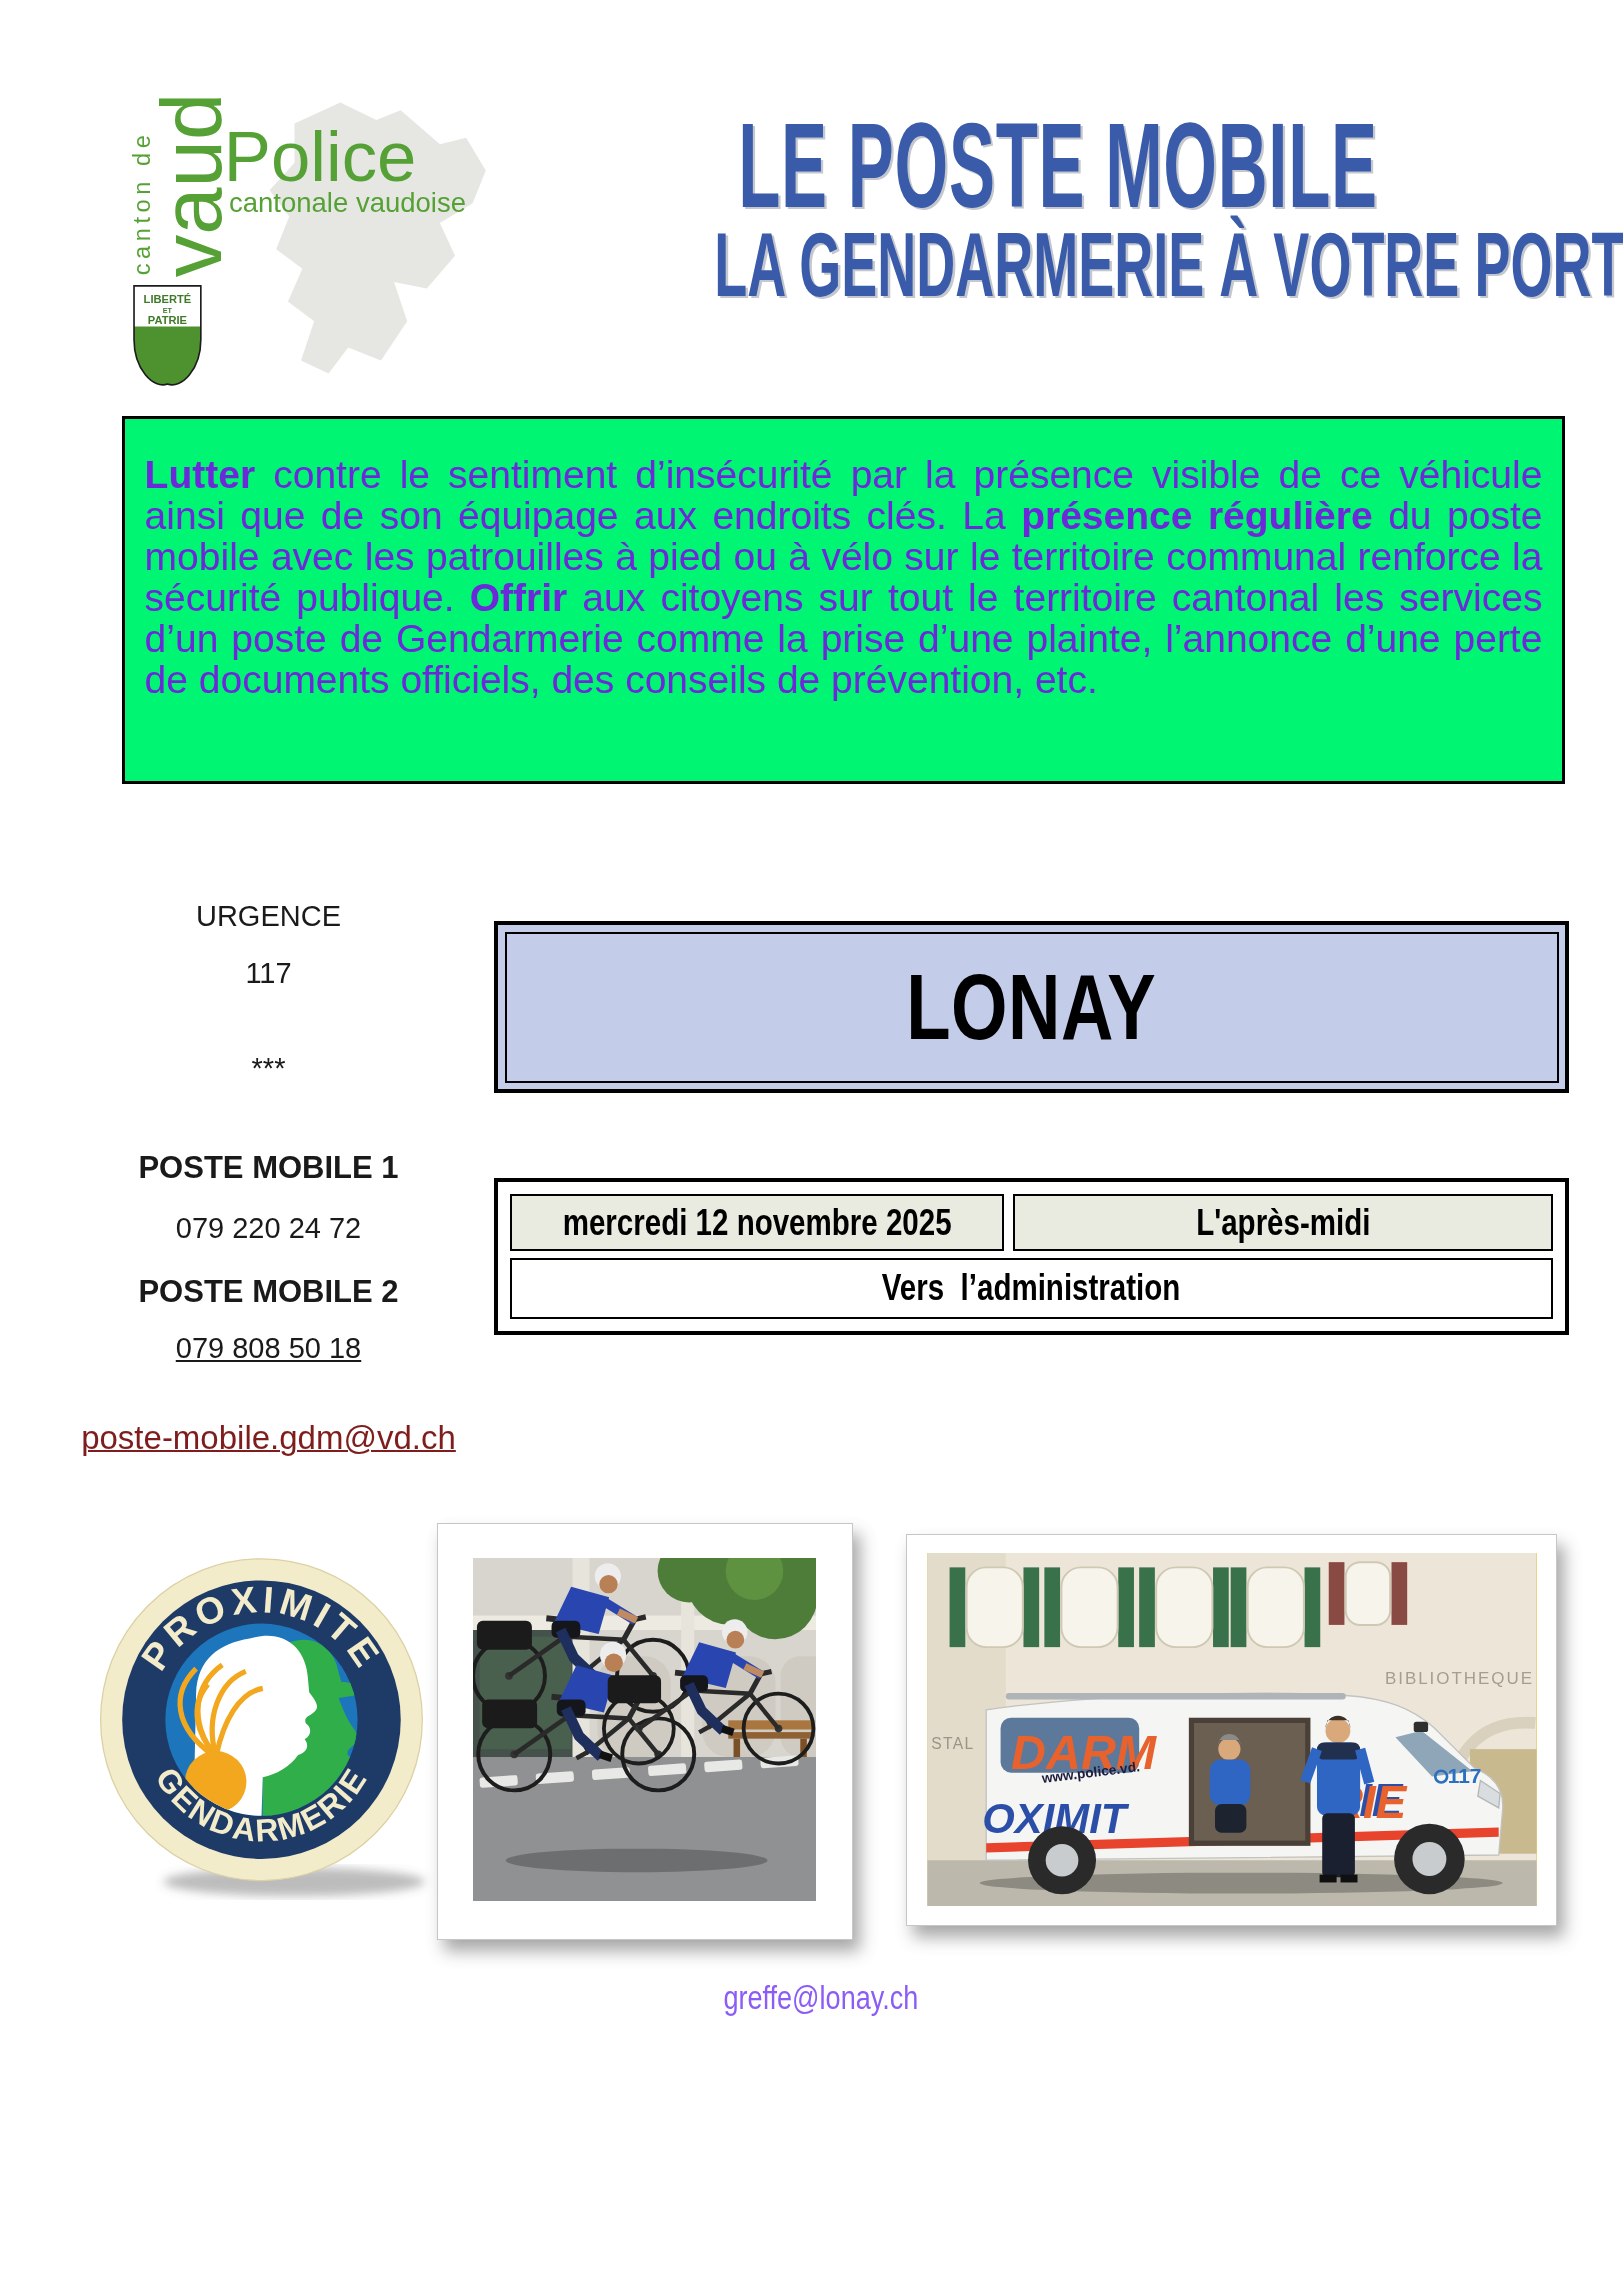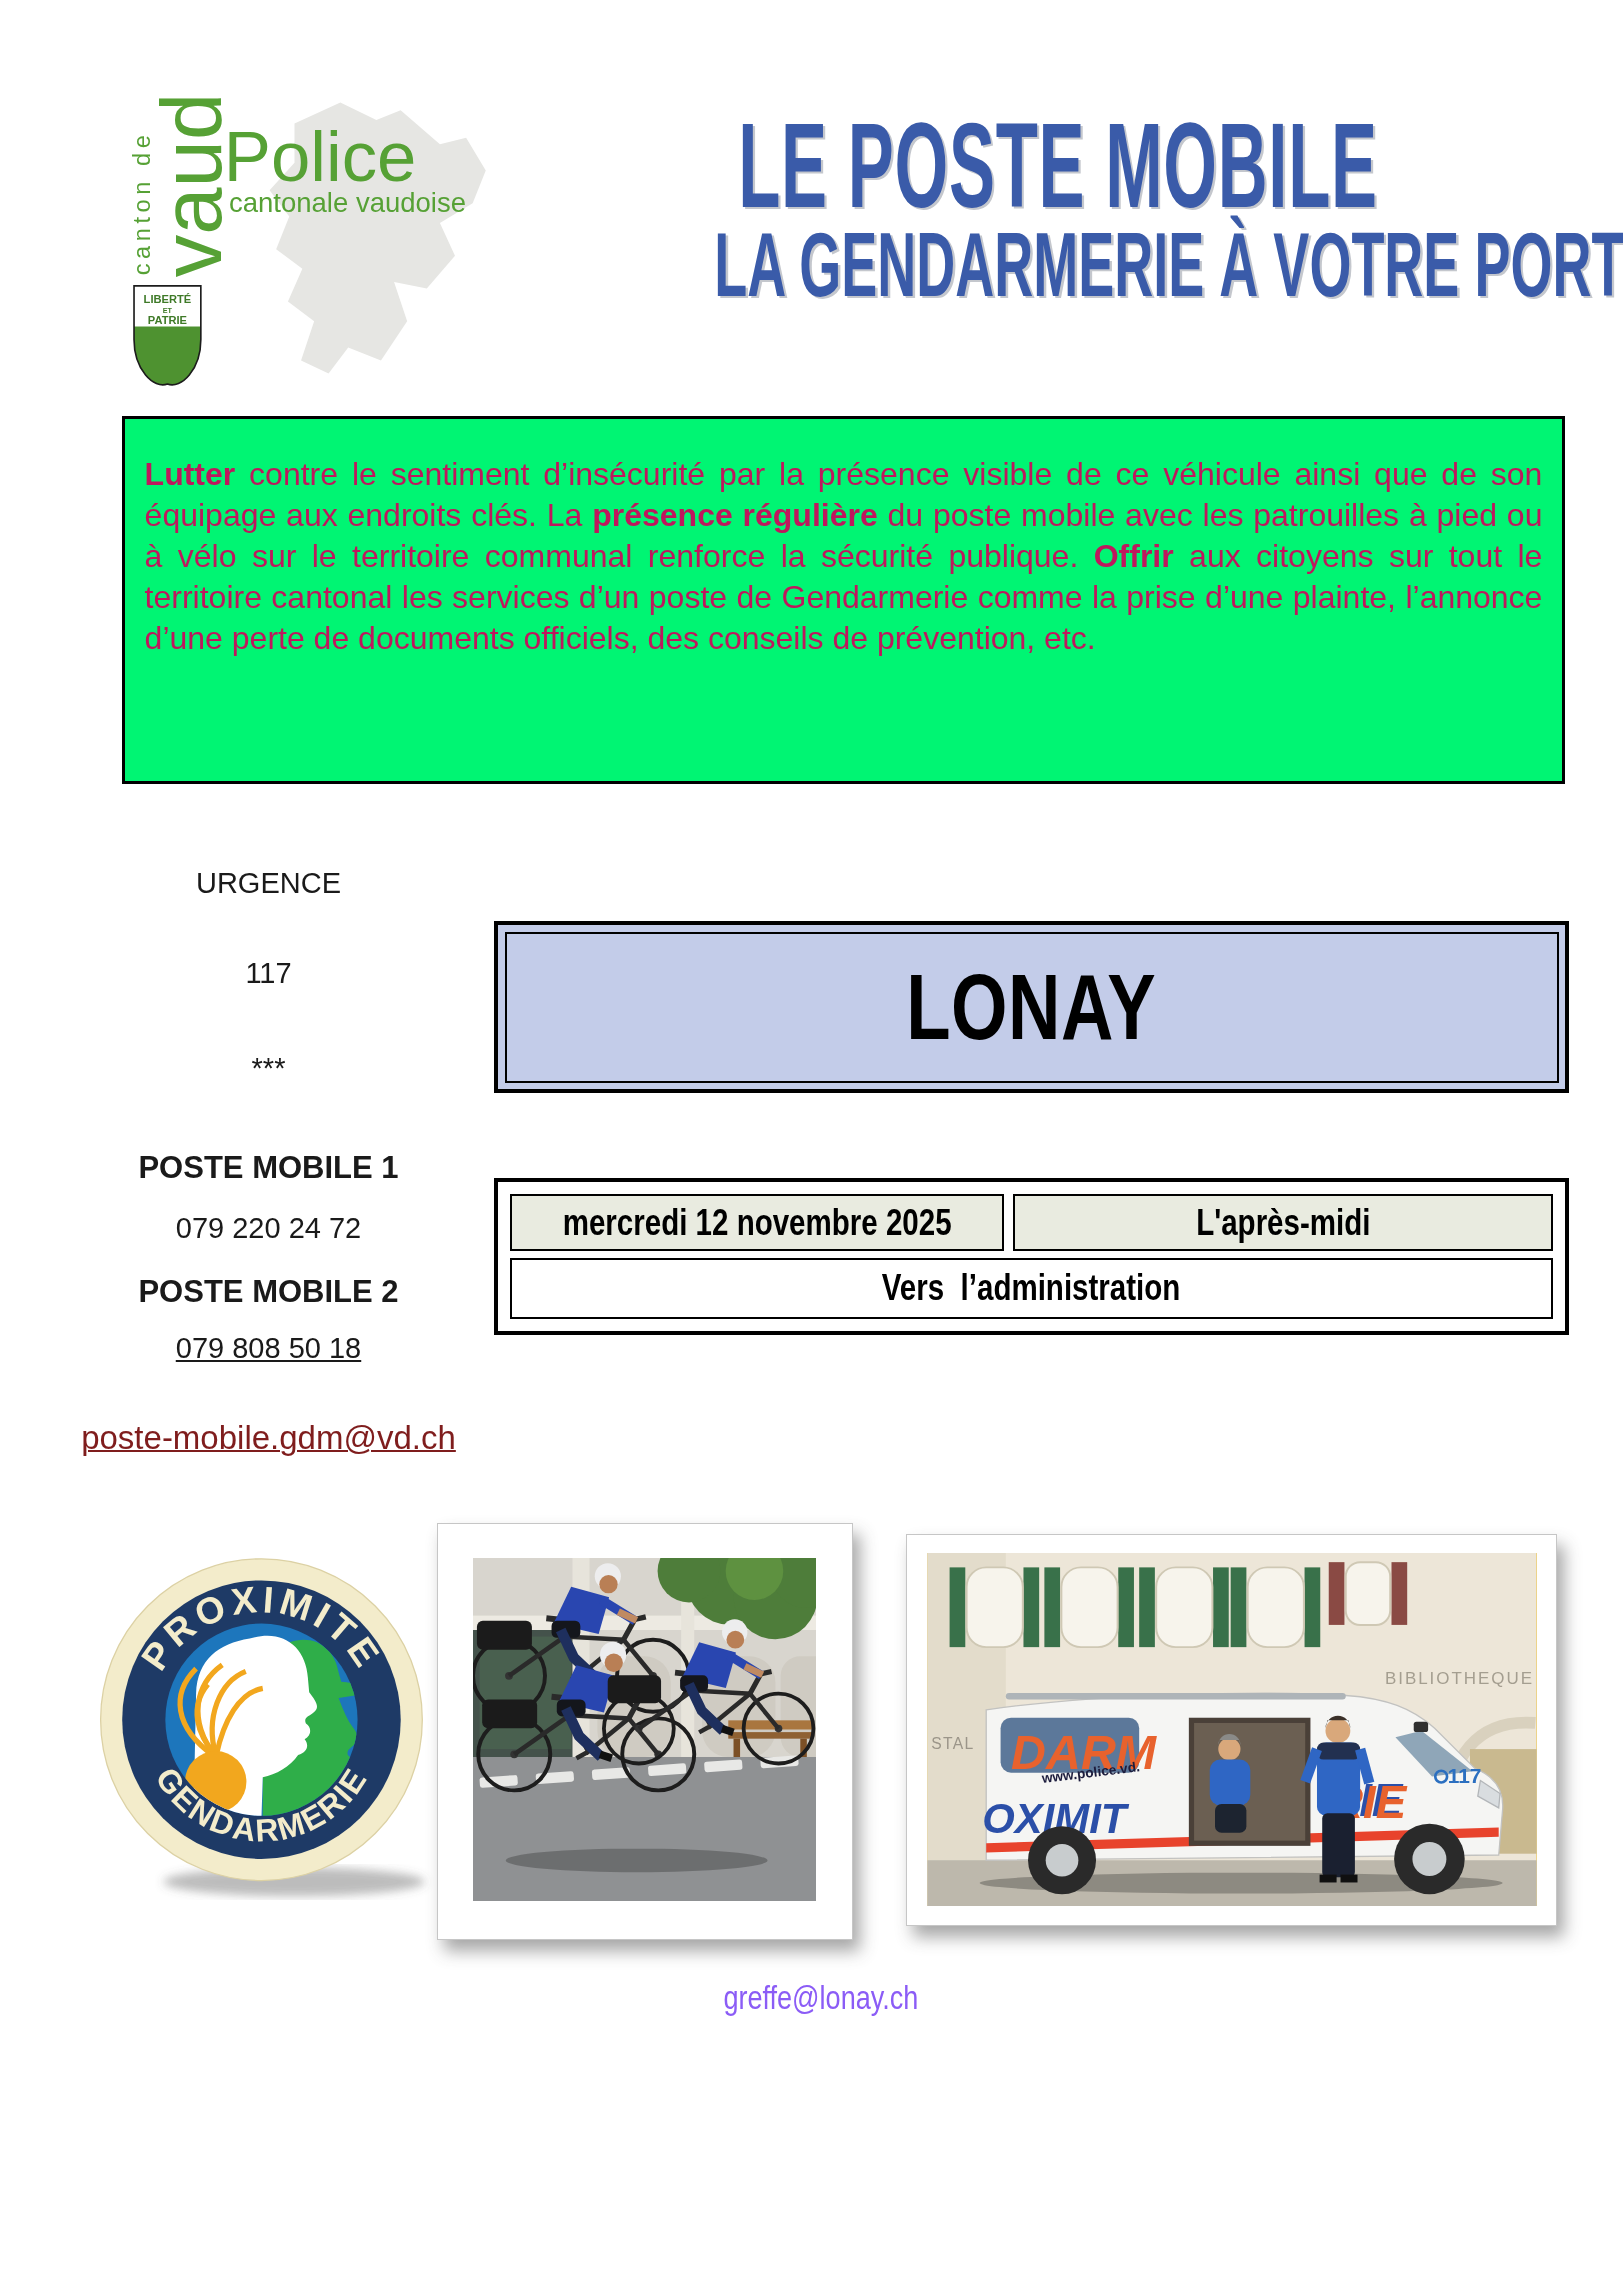--- a/index.html
+++ b/index.html
@@ -11,21 +11,21 @@
   
   .title-line{position:absolute;text-align:center;font-weight:bold;color:#3A5BA9;white-space:nowrap;
               text-shadow:3.9px 2px 0 rgba(125,130,145,0.45);}
   .title-1{left:497px;top:103px;width:1111px;font-size:121px;line-height:124px;letter-spacing:1.3px;}
   .title-2{left:399px;top:216px;width:1126px;font-size:90px;line-height:98px;}
   .squish{display:inline-block;transform-origin:center;}
 
   
   .mission{left:122px;top:416px;width:1443px;height:368px;background:#00F573;border:3.9px solid #000;
            box-sizing:border-box;padding:35px 19.6px 0 19.6px;}
-  .mission p{margin:0;font-size:32px;line-height:41px;text-align:justify;color:#be185d;}
+  .mission p{margin:0;font-size:39px;line-height:41px;text-align:justify;color:#6d28d9;}
 
   
   .contact-item{position:absolute;left:69px;width:399px;text-align:center;font-size:29px;color:#1a1a1a;}
   .contact-bold{font-weight:bold;font-size:31px;}
   .contact-link{color:#7f1d1d;text-decoration:underline;text-decoration-thickness:2px;font-size:33px;}
 
   
   .commune-box{left:494px;top:921px;width:1075px;height:172px;background:#C3CCE9;border:4.6px solid #000;
                box-sizing:border-box;padding:6.5px;}
   .commune-inner{width:100%;height:100%;border:2px solid #000;box-sizing:border-box;
@@ -84,21 +84,21 @@
     <span class="squish" style="transform:scaleX(0.57);">LE POSTE MOBILE</span>
   </div>
   <div class="title-line title-2">
     <span class="squish" style="transform:scaleX(0.60);">LA GENDARMERIE À VOTRE PORTE</span>
   </div>
 
   <div class="abs mission">
     <p><b>Lutter</b><span> contre le sentiment d’insécurité par la présence visible de ce véhicule ainsi que de son équipage aux endroits clés. La </span><b>présence régulière</b><span> du poste mobile avec les patrouilles à pied ou à vélo sur le territoire communal renforce la sécurité publique. </span><b>Offrir</b><span> aux citoyens sur tout le territoire cantonal les services d’un poste de Gendarmerie comme la prise d’une plainte, l’annonce d’une perte de documents officiels, des conseils de prévention, etc.</span></p>
   </div>
 
-  <div class="contact-item" style="top:867px;">URGENCE</div>
+  <div class="contact-item" style="top:900px;">URGENCE</div>
   <div class="contact-item" style="top:957px;">117</div>
   <div class="contact-item" style="top:1052px;">***</div>
   <div class="contact-item contact-bold" style="top:1150px;">POSTE MOBILE 1</div>
   <div class="contact-item" style="top:1212px;">079 220 24 72</div>
   <div class="contact-item contact-bold" style="top:1274px;">POSTE MOBILE 2</div>
   <div class="contact-item" style="top:1332px;text-decoration:underline;">079 808 50 18</div>
   <div class="contact-item" style="top:1419px;">
     <a href="#" class="contact-link">poste-mobile.gdm@vd.ch</a>
   </div>
 

